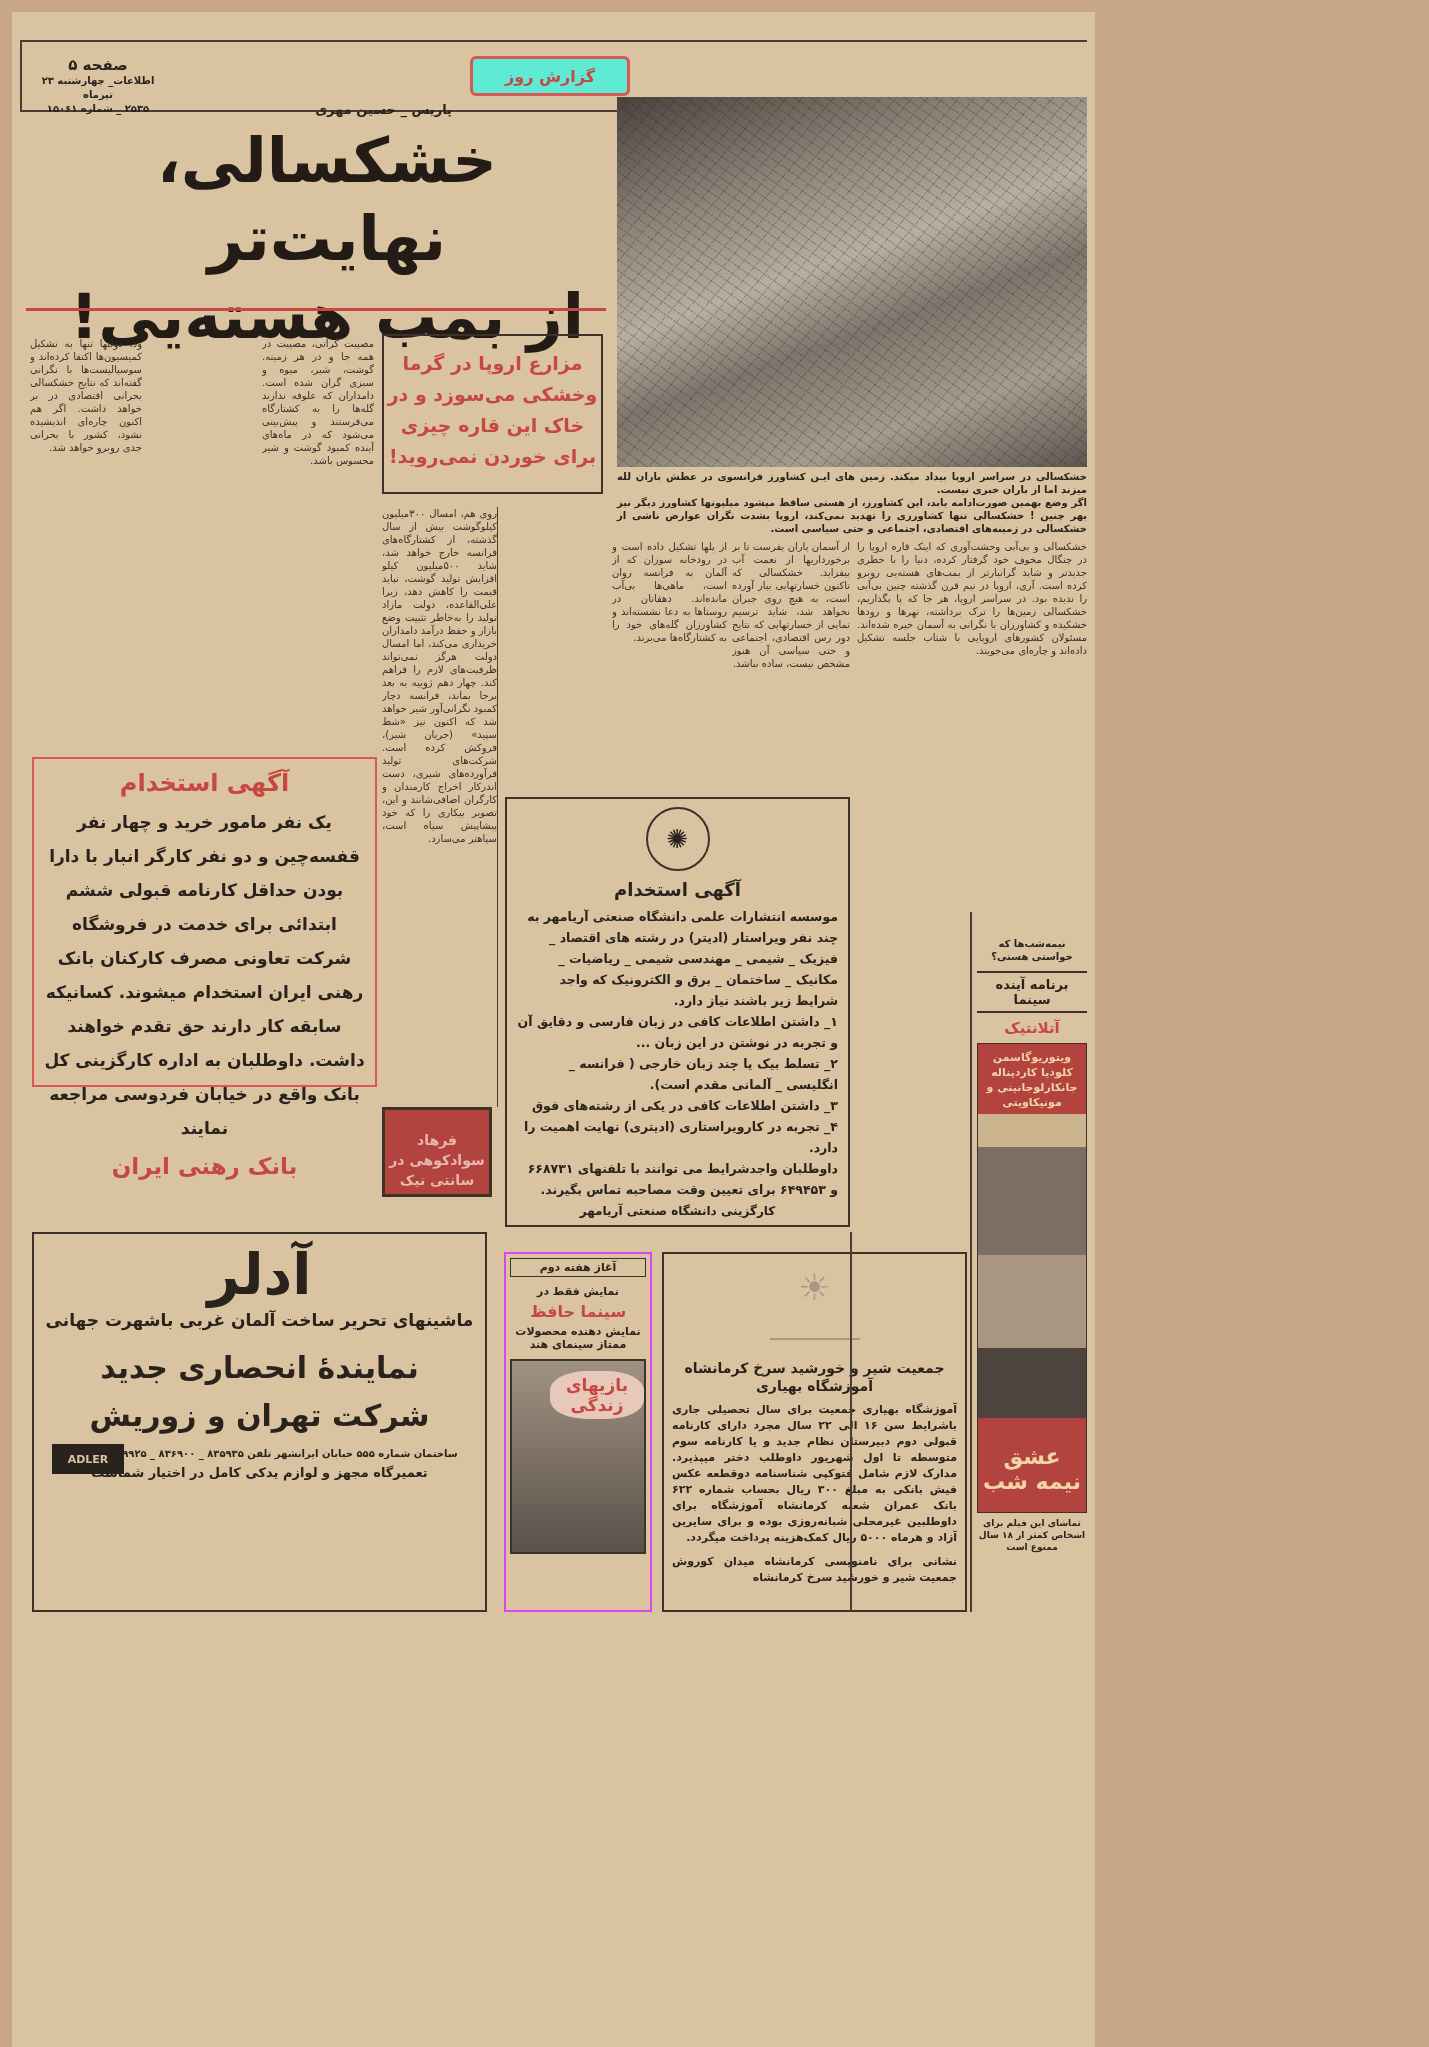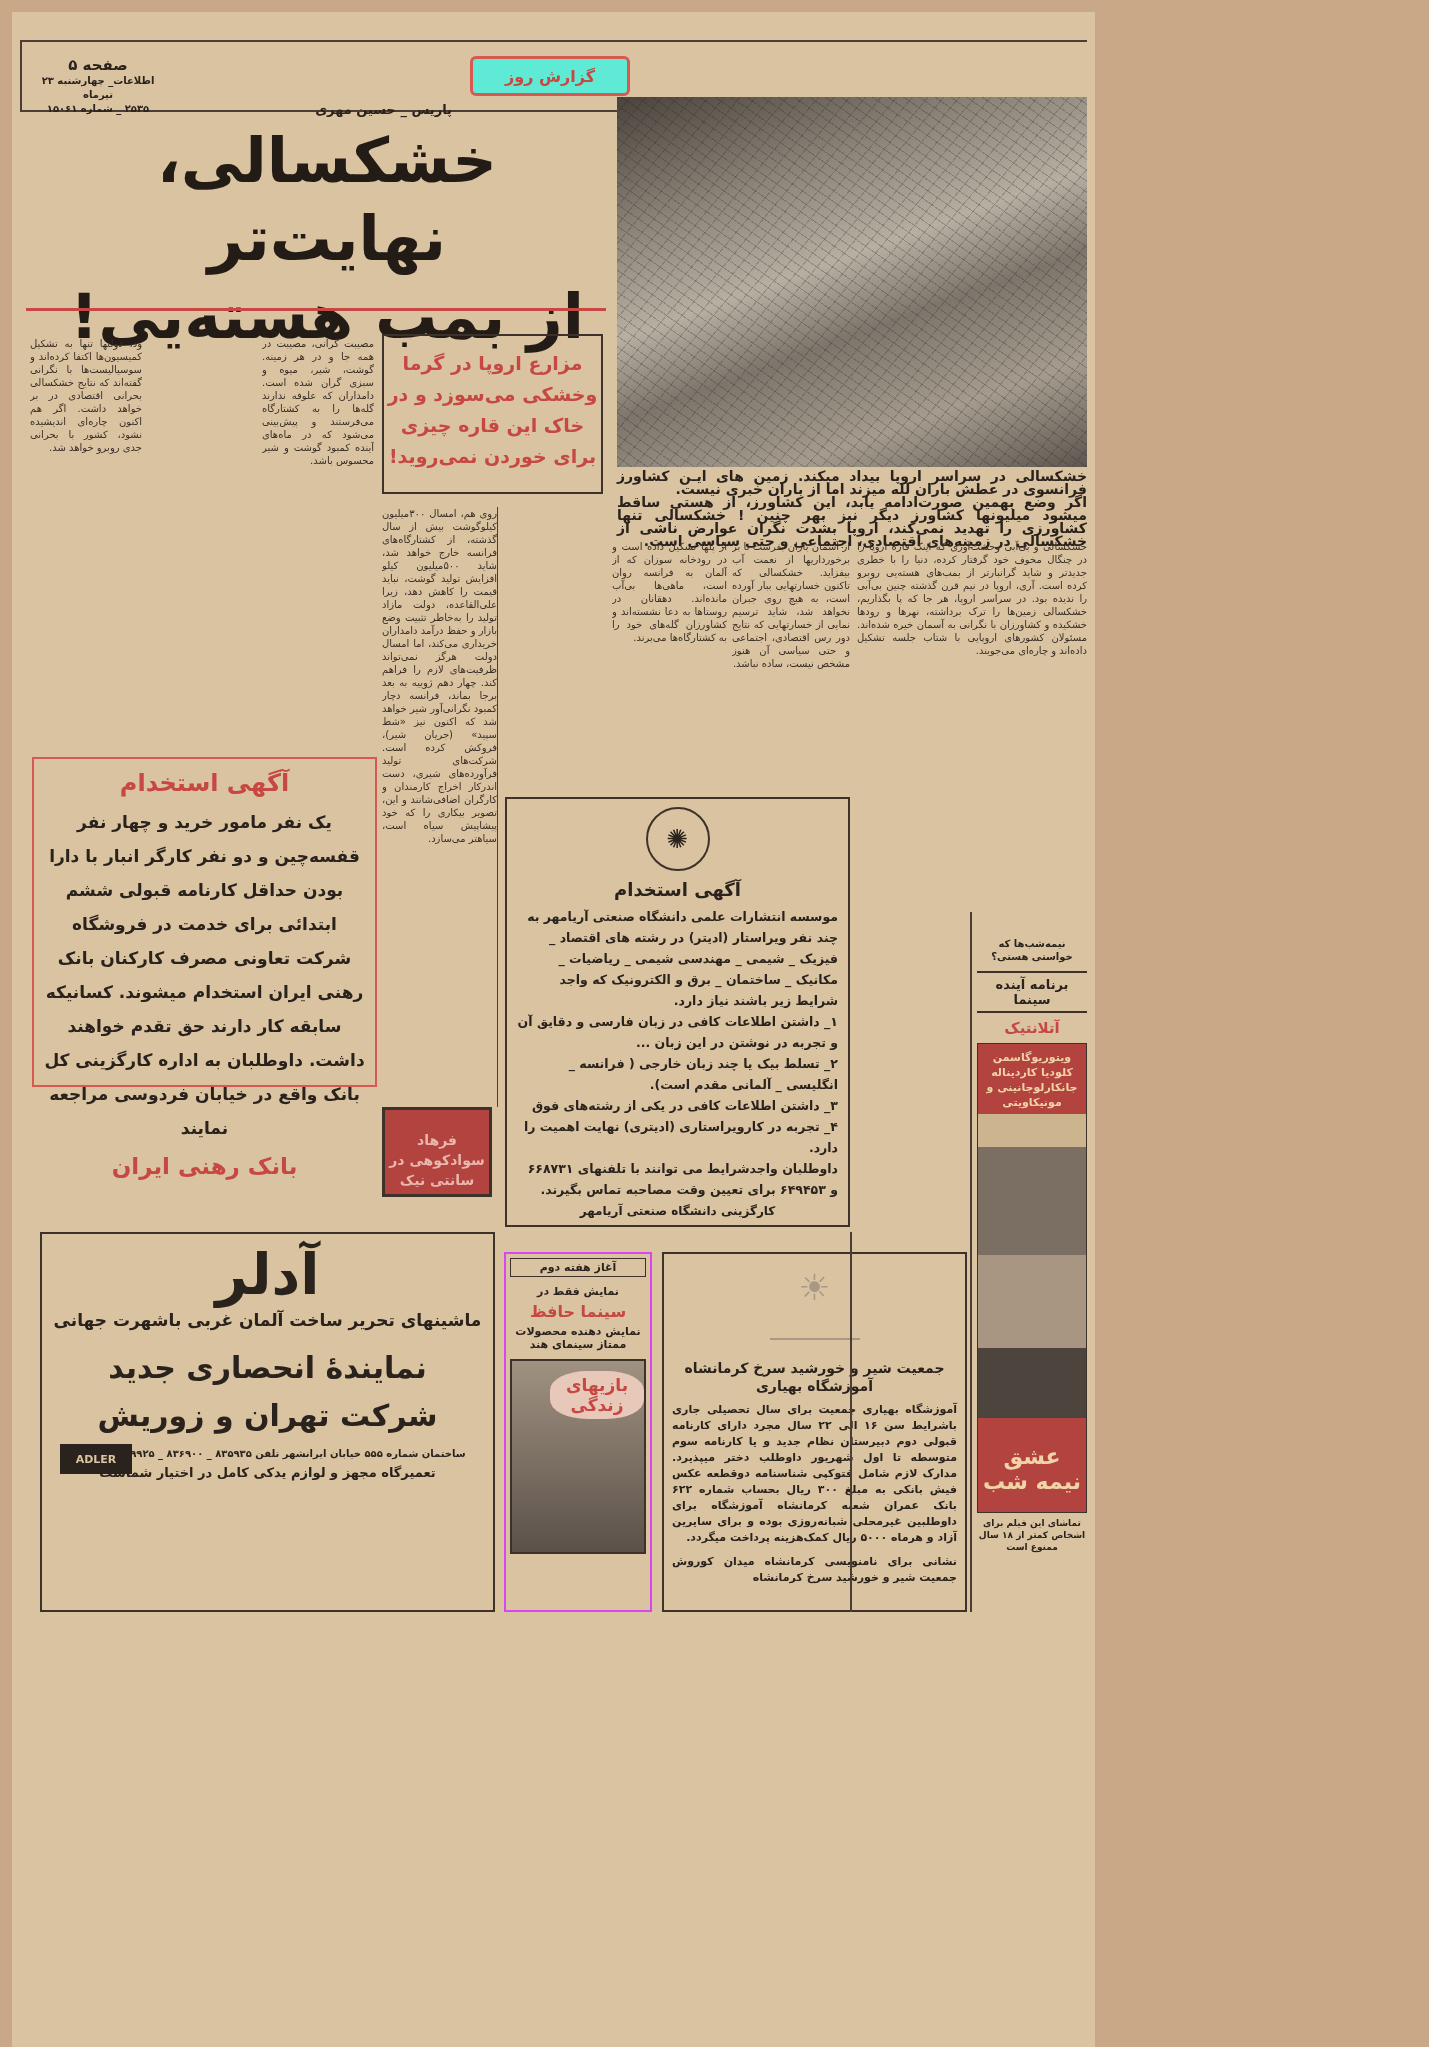--- a/index.html
+++ b/index.html
@@ -8,33 +8,33 @@
   .rule{position:absolute;background:#4a3e34}
   .col{position:absolute;font-size:10px;line-height:13px;text-align:justify;color:#3a2f27;overflow:hidden}
   .hdr-info{position:absolute;left:16px;top:44px;width:140px;text-align:center;font-weight:bold}
   .hdr-info .pg{font-size:15px}
   .hdr-info .sm{font-size:10px;line-height:14px}
   .section{position:absolute;left:458px;top:44px;width:160px;height:40px;border:3px solid #d65a52;border-radius:6px;background:#5eead4;color:#c74842;font-weight:bold;font-size:16px;display:flex;align-items:center;justify-content:center}
   .byline{position:absolute;left:160px;top:90px;width:280px;text-align:right;font-weight:bold;font-size:13px}
   .headline{position:absolute;left:40px;top:110px;width:550px;text-align:center;font-weight:900;font-size:62px;line-height:78px;color:#231b15;letter-spacing:-1px}
   .photo{position:absolute;left:605px;top:85px;width:470px;height:370px;background:linear-gradient(160deg,#4a433c 0%,#8b8378 25%,#b8afa3 45%,#7d756b 60%,#a59c8f 80%,#5d564f 100%)}
   .photo .crack{position:absolute;inset:0;background:repeating-linear-gradient(35deg,transparent 0 8px,rgba(40,35,30,.35) 8px 9px),repeating-linear-gradient(-50deg,transparent 0 11px,rgba(40,35,30,.3) 11px 12px);opacity:.7}
-  .caption{position:absolute;left:605px;top:458px;width:470px;font-size:14px;line-height:13px;font-weight:bold;text-align:justify}
+  .caption{position:absolute;left:605px;top:458px;width:470px;font-size:10px;line-height:13px;font-weight:bold;text-align:justify}
   .pullquote{position:absolute;left:370px;top:322px;width:221px;height:160px;border:2px solid #3c322a;color:#c74842;font-weight:bold;font-size:19px;line-height:31px;text-align:center;padding-top:12px}
   .bank-ad{position:absolute;left:20px;top:745px;width:345px;height:330px;border:2px solid #d65a52;padding:10px 8px;text-align:center}
   .bank-ad .t{color:#c74842;font-size:24px;font-weight:900;margin-bottom:8px}
   .bank-ad .b{font-size:17px;line-height:34px;font-weight:bold;color:#2a221c}
   .bank-ad .f{color:#c74842;font-size:23px;font-weight:900;margin-top:8px}
   .uni-ad{position:absolute;left:493px;top:785px;width:345px;height:430px;border:2px solid #3c322a;padding:8px 10px;text-align:right}
   .uni-ad .logo{width:64px;height:64px;border-radius:50%;border:2px solid #3c322a;margin:0 auto 8px;display:flex;align-items:center;justify-content:center;font-size:26px}
   .uni-ad .t{font-size:18px;font-weight:900;text-align:center;margin-bottom:6px}
   .uni-ad .b{font-size:12.5px;line-height:21px;font-weight:bold}
   .uni-ad .s{font-size:12px;font-weight:bold;text-align:center;margin-top:4px}
   .farhad{position:absolute;left:370px;top:1095px;width:110px;height:90px;background:#b3433f;border:3px solid #3c322a;color:#e9b7ad;font-weight:bold;font-size:14px;text-align:center;padding-top:20px;line-height:20px}
-  .adler{position:absolute;left:28px;top:1220px;width:455px;height:380px;border:2px solid #3c322a;padding:6px 10px;text-align:center}
+  .adler{position:absolute;left:20px;top:1220px;width:455px;height:380px;border:2px solid #3c322a;padding:6px 10px;text-align:center}
   .adler .t{font-size:56px;font-weight:900;line-height:70px}
   .adler .s{font-size:17px;font-weight:900;margin-bottom:14px}
   .adler .r{font-size:30px;font-weight:900;line-height:48px}
   .adler .logo{position:absolute;left:18px;top:210px;width:72px;height:30px;background:#2a221c;color:#d9c3a1;font-size:11px;font-weight:bold;display:flex;align-items:center;justify-content:center}
   .adler .addr{font-size:10px;font-weight:bold;margin-top:8px}
   .adler .svc{font-size:13px;font-weight:900;margin-top:6px}
   .cinema{position:absolute;left:492px;top:1240px;width:148px;height:360px;border:2px solid #d946ef;padding:4px;text-align:center;font-size:11px;font-weight:bold}
   .cinema .h{border:1px solid #3c322a;padding:2px;margin-bottom:8px}
   .cinema .n{color:#c74842;font-size:16px;font-weight:900;margin:4px 0}
   .cinema .poster{margin-top:8px;height:195px;border:2px solid #3c322a;background:linear-gradient(180deg,#a09281,#5b514a);position:relative}

